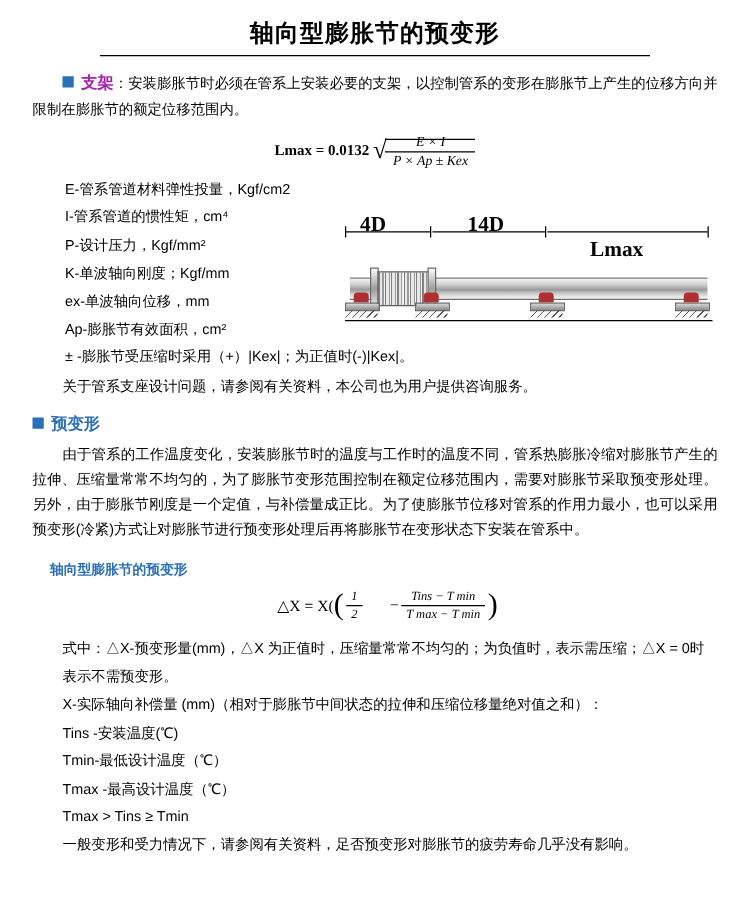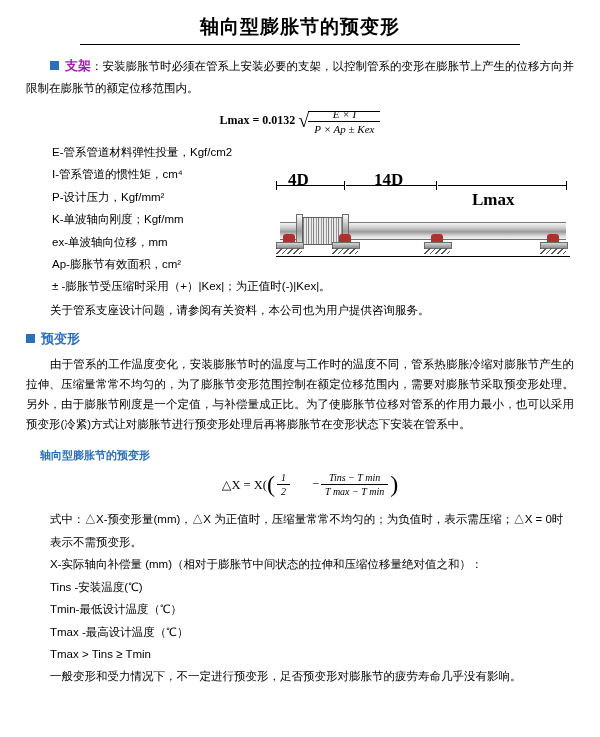--- a/index.html
+++ b/index.html
@@ -379,16 +379,16 @@
     <div class="eq-center">
       <span class="eq-inner">△X = X(</span><span class="paren-big">(</span><span class="frac-s"><span class="num">1</span><span class="den">2</span></span><span class="eq-inner">−</span><span class="frac-s"><span class="num">Tins − T min</span><span class="den">T max − T min</span></span><span class="paren-big">)</span>
     </div>
 
     <p class="small-note">式中：△X-预变形量(mm)，△X 为正值时，压缩量常常不均匀的；为负值时，表示需压缩；△X = 0时表示不需预变形。</p>
     <p class="small-note">X-实际轴向补偿量 (mm)（相对于膨胀节中间状态的拉伸和压缩位移量绝对值之和）：</p>
     <p class="small-note">Tins -安装温度(℃)</p>
     <p class="small-note">Tmin-最低设计温度（℃）</p>
     <p class="small-note">Tmax -最高设计温度（℃）</p>
     <p class="small-note">Tmax &gt; Tins ≥ Tmin</p>
-    <p class="small-note">一般变形和受力情况下，不一定进行预变形，足否预变形对膨胀节的疲劳寿命几乎没有影响。</p>
+    <p class="small-note">一般变形和受力情况下，请参阅有关资料，足否预变形对膨胀节的疲劳寿命几乎没有影响。</p>
 
   </div>
 </div>
 
 </body></html>

